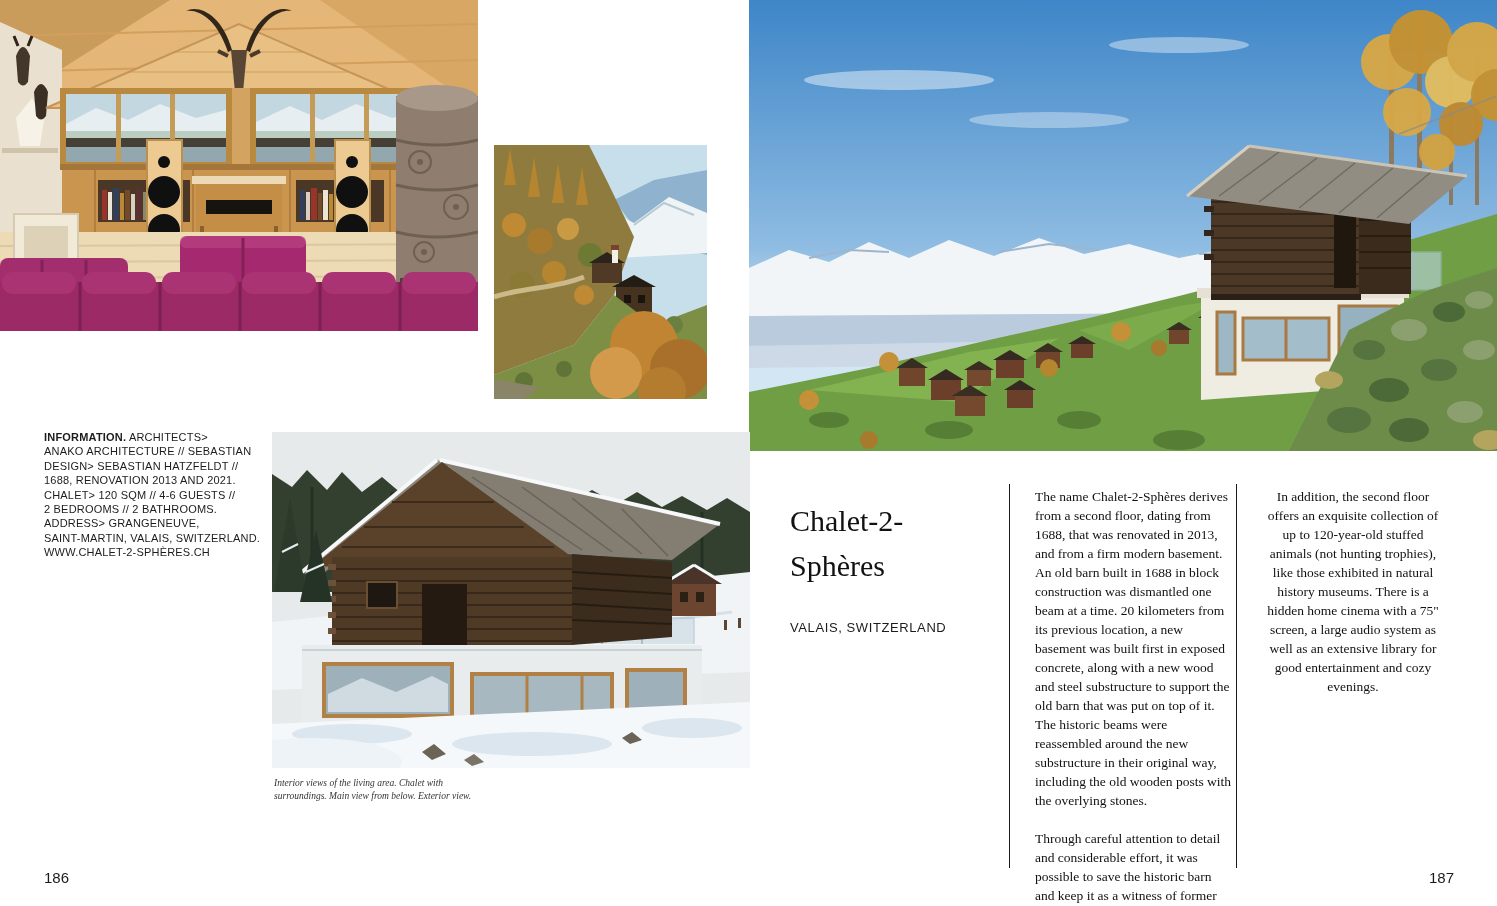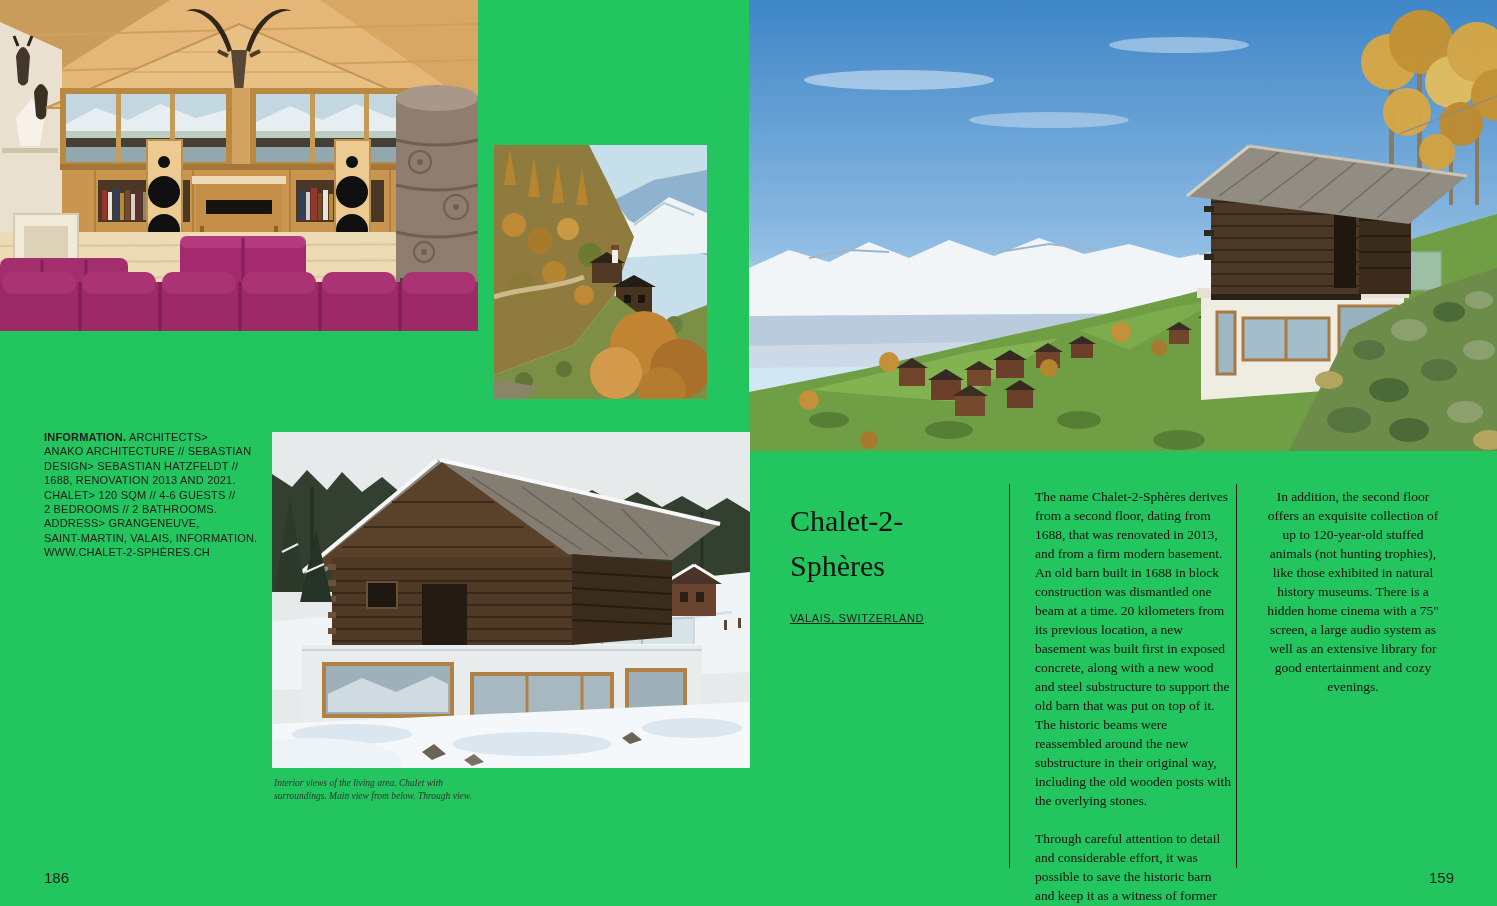--- a/index.html
+++ b/index.html
@@ -1,17 +1,17 @@
 <!DOCTYPE html>
 <html><head>
 <meta charset="utf-8">
 <style>
   html,body{margin:0;padding:0;background:#9a9a9a;}
   .spread{
-    position:relative;width:1497px;height:906px;background:#22c55e;
+    position:relative;width:1497px;height:906px;background:#ffffff;
     overflow:hidden;font-family:"Liberation Serif",serif;color:#1a1a1a;
   }
   figure{margin:0;position:absolute;overflow:hidden;}
   figure svg{display:block;width:100%;height:100%;}
 
   .photo-interior{left:0;top:0;width:478px;height:331px;}
   .photo-autumn{left:494px;top:145px;width:213px;height:254px;}
   .photo-hillside{left:749px;top:0;width:748px;height:451px;}
   .photo-snow{left:272px;top:432px;width:478px;height:336px;}
 
@@ -23,22 +23,22 @@
   .info-block .bold{font-weight:bold;}
 
   .caption{
     position:absolute;left:274px;top:777px;width:205px;
     font-size:9.5px;line-height:13px;font-style:italic;color:#333;
   }
 
   .title-block{position:absolute;left:790px;top:498px;width:215px;}
   .title{font-size:30px;line-height:45px;font-weight:normal;margin:0;color:#111;font-family:Liberation Serif, serif;}
   .subtitle{
-    margin-top:24px;font-family:"Liberation Sans",sans-serif;
-    font-size:11px;letter-spacing:0.6px;color:#1c1c1c;text-decoration:underline;
+    margin-top:32px;font-family:"Liberation Sans",sans-serif;
+    font-size:13px;letter-spacing:0.6px;color:#1c1c1c;
   }
 
   .vrule{position:absolute;top:484px;width:1px;height:384px;background:#1a1a1a;}
   .vrule-1{left:1009px;}
   .vrule-2{left:1236px;}
 
   .bodycol{position:absolute;top:487px;font-size:13.5px;line-height:19px;color:#111;}
   .bodycol p{margin:0 0 19px 16px;}
   .col1{left:1019px;width:213px;}
   .col2{left:1246px;width:198px;text-align:center;}
@@ -502,25 +502,25 @@
   </figure>
 
   <div class="info-block">
     <div><span class="bold">INFORMATION.</span> <span>ARCHITECTS&gt;</span></div>
     <div>ANAKO ARCHITECTURE // SEBASTIAN</div>
     <div>DESIGN&gt; SEBASTIAN HATZFELDT //</div>
     <div>1688, RENOVATION 2013 AND 2021.</div>
     <div>CHALET&gt; 120 SQM // 4-6 GUESTS //</div>
     <div>2 BEDROOMS // 2 BATHROOMS.</div>
     <div>ADDRESS&gt; GRANGENEUVE,</div>
-    <div>SAINT-MARTIN, VALAIS, INFORMATION.</div>
+    <div>SAINT-MARTIN, VALAIS, SWITZERLAND.</div>
     <div>WWW.CHALET-2-SPHÈRES.CH</div>
   </div>
 
-  <div class="caption">Interior views of the living area. Chalet with surroundings. Main view from below. Through view.</div>
+  <div class="caption">Interior views of the living area. Chalet with surroundings. Main view from below. Exterior view.</div>
 
   <div class="title-block">
     <h1 class="title">
       <span>Chalet-2-</span><br>
       <span>Sphères</span>
     </h1>
     <div class="subtitle">VALAIS, SWITZERLAND</div>
   </div>
 
   <div class="vrule vrule-1"></div>
@@ -528,15 +528,15 @@
 
   <div class="bodycol col1">
     <p>The name Chalet-2-Sphères derives from a second floor, dating from 1688, that was renovated in 2013, and from a firm modern basement. An old barn built in 1688 in block construction was dismantled one beam at a time. 20 kilometers from its previous location, a new basement was built first in exposed concrete, along with a new wood and steel substructure to support the old barn that was put on top of it. The historic beams were reassembled around the new substructure in their original way, including the old wooden posts with the overlying stones.</p>
     <p>Through careful attention to detail and considerable effort, it was possible to save the historic barn and keep it as a witness of former times. The interior design carries and emphasizes those two different spheres of the old and the new.</p>
   </div>
   <div class="bodycol col2">
     <p>In addition, the second floor offers an exquisite collection of up to 120-year-old stuffed animals (not hunting trophies), like those exhibited in natural history museums. There is a hidden home cinema with a 75" screen, a large audio system as well as an extensive library for good entertainment and cozy evenings.</p>
   </div>
 
   <div class="pagenum pagenum-left">186</div>
-  <div class="pagenum pagenum-right">159</div>
+  <div class="pagenum pagenum-right">187</div>
 
 </div>
 
 </body></html>

